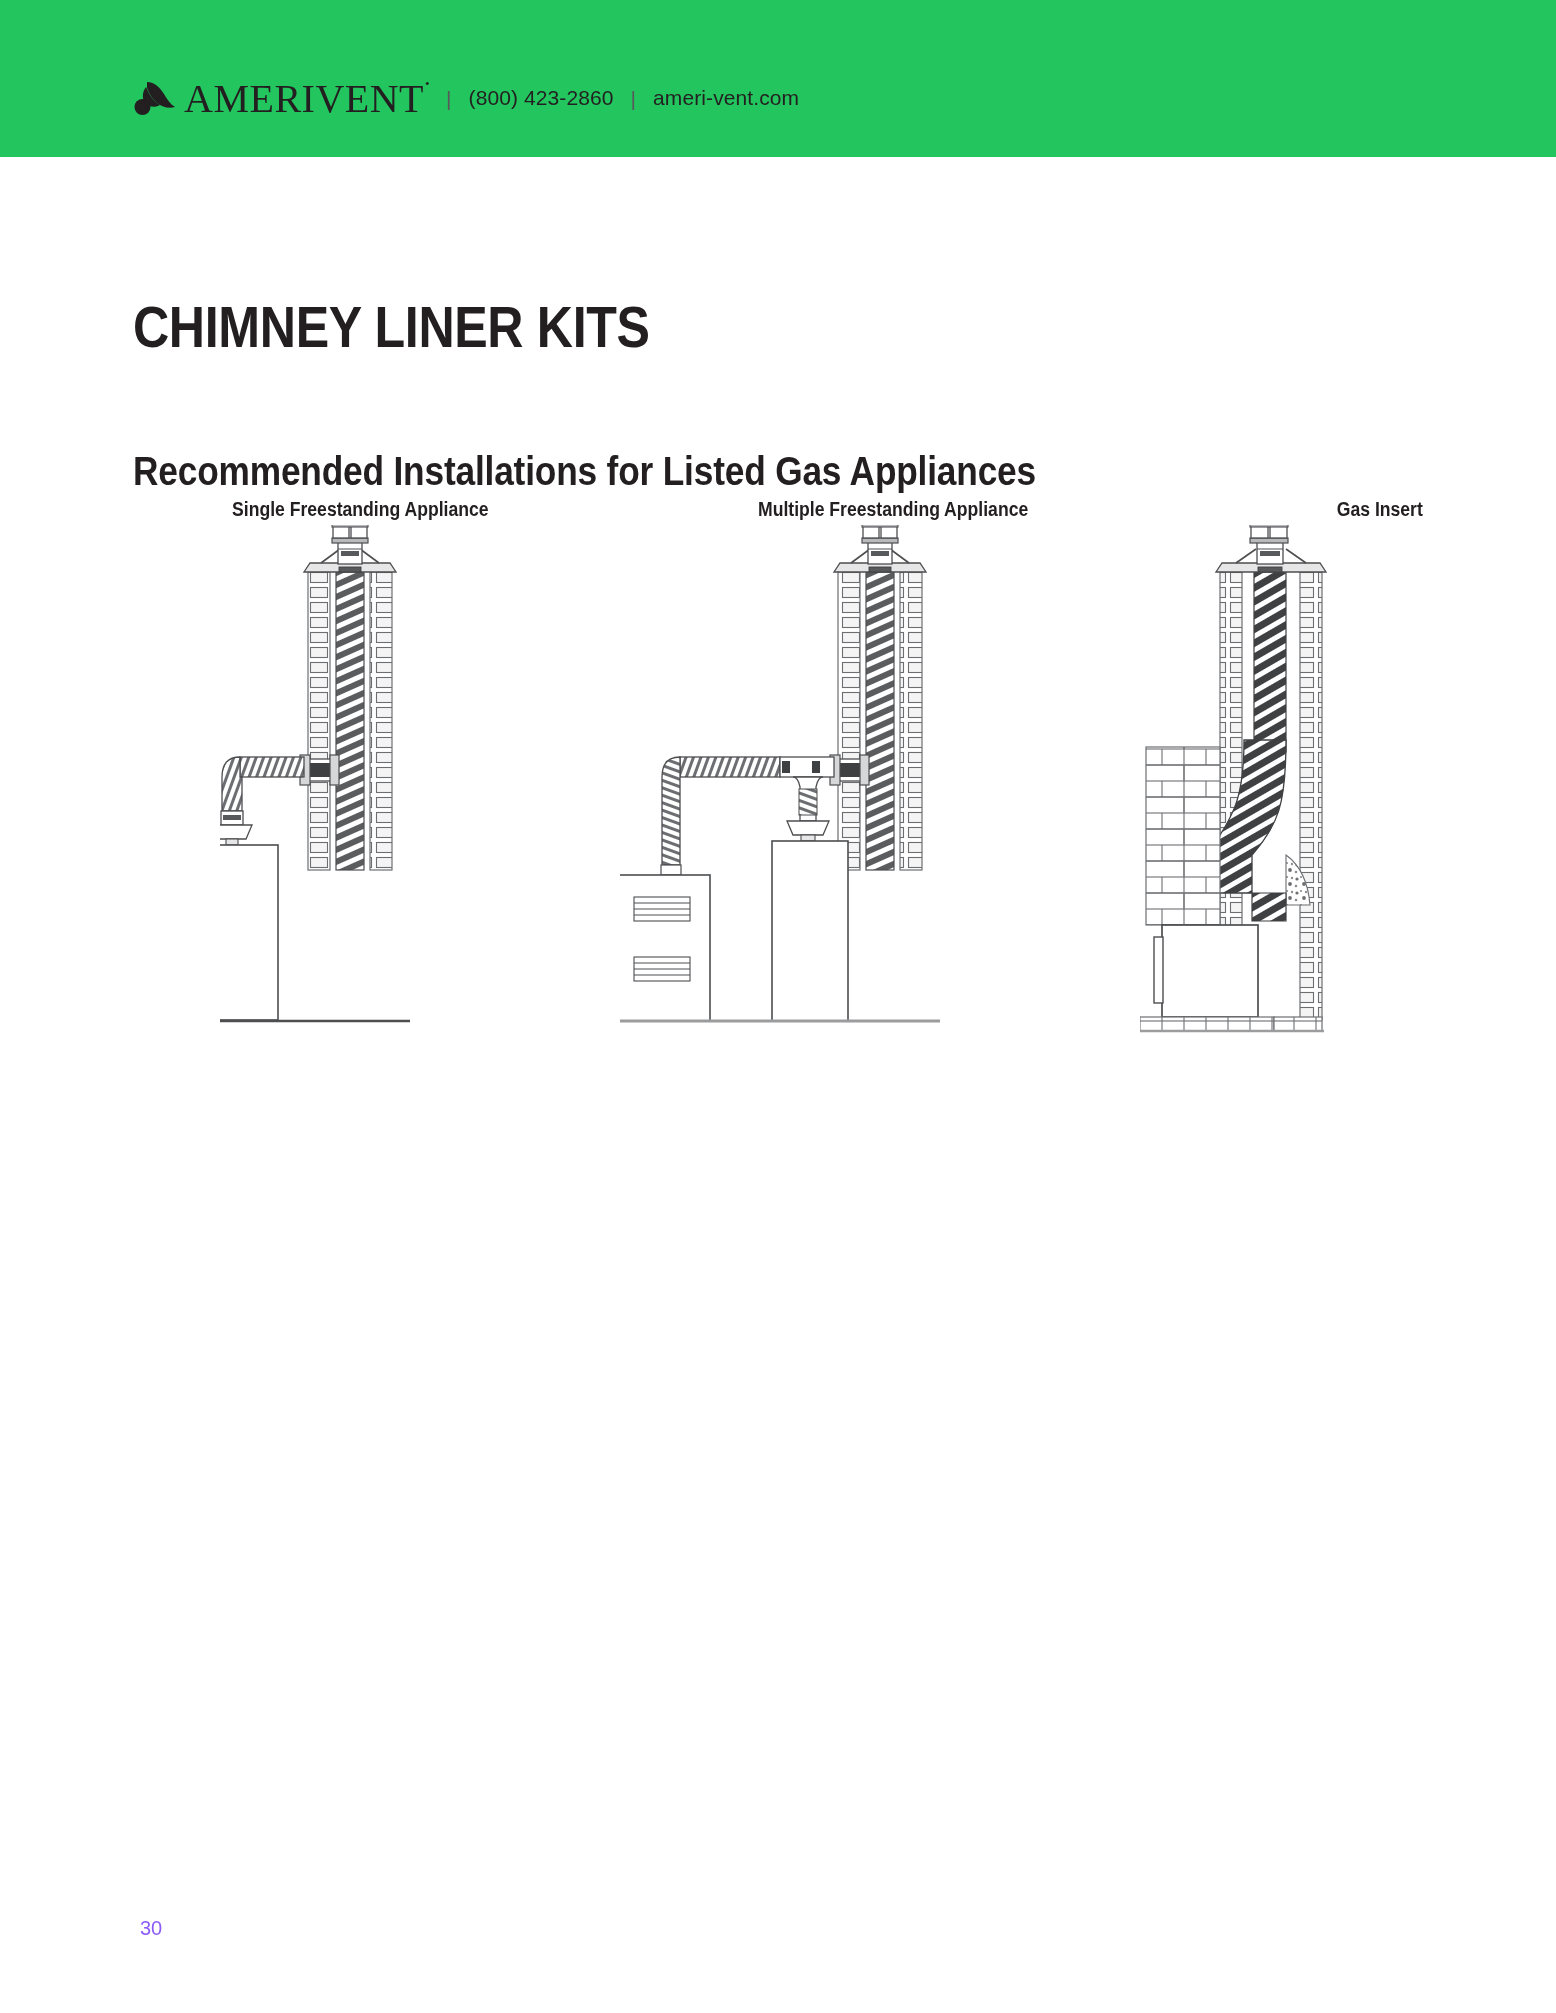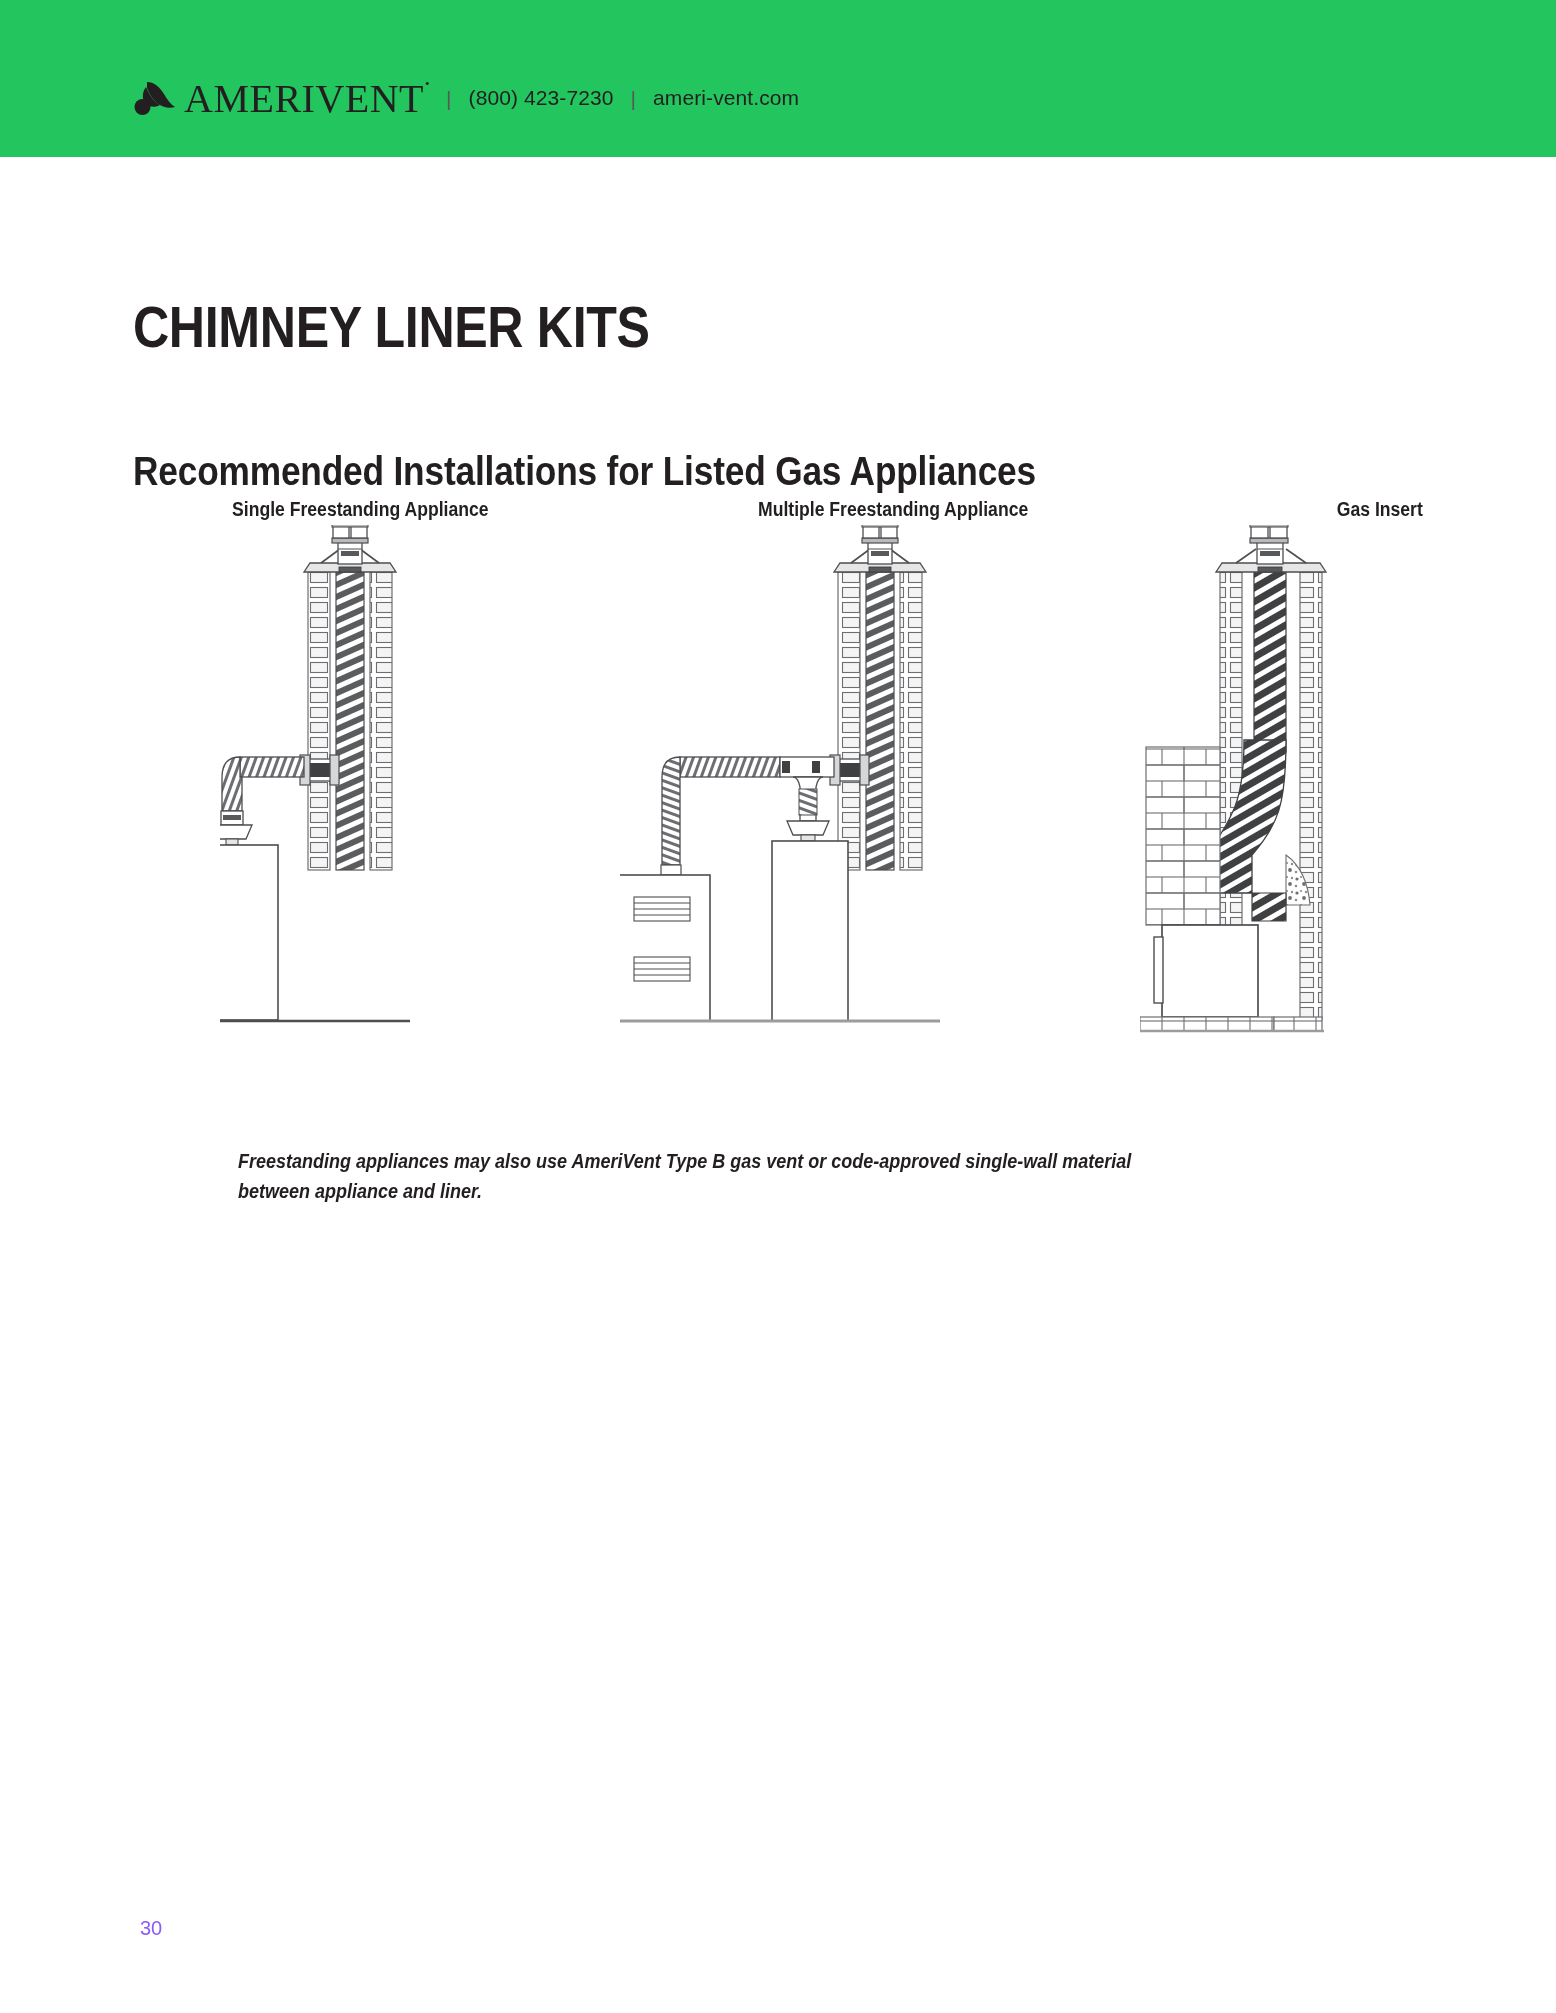--- a/index.html
+++ b/index.html
@@ -180,21 +180,21 @@
     <div class="logo-wrap">
       <svg class="logo-mark" viewBox="0 0 46 40">
         <path d="M14,4 C22,4 27,10 31,16 C34,21 37,26 42,29 C36,31 29,29 24,25 C19,21 16,15 14,10 Z" fill="#231f20"></path>
         <path d="M13,9 C16,16 20,23 27,27 C22,30 16,29 12,25 C9,21 9,14 13,9 Z" fill="#231f20"></path>
         <circle cx="9.5" cy="29" r="8" fill="#231f20"></circle>
       </svg>
       <span class="logo-word"><span>AMERIVENT</span><span class="logo-tm">•</span></span>
     </div>
 
     <span class="hdr-sep">|</span>
-    <span class="hdr-contact">(800) 423-7230</span>
+    <span class="hdr-contact">(800) 423-2860</span>
     <span class="hdr-sep">|</span>
     <span class="hdr-contact">ameri-vent.com</span>
   </div>
 </div>
 
 <h1 class="page-title">CHIMNEY LINER KITS</h1>
 <h2 class="section-title">Recommended Installations for Listed Gas Appliances</h2>
 
 <div class="col-caption cap-1">Single Freestanding Appliance</div>
 <div class="col-caption cap-2">Multiple Freestanding Appliance</div>
@@ -403,19 +403,15 @@
     <rect x="14" y="412" width="9" height="66" fill="#ffffff" stroke="#4d4e50" stroke-width="1.4"></rect>
 
     <rect x="-6" y="492" width="140" height="14" fill="url(#brickFire)" stroke="#6d6e71" stroke-width="1.2"></rect>
     <rect x="134" y="492" width="48" height="14" fill="url(#brickFire)" stroke="#6d6e71" stroke-width="1.2"></rect>
 
     <line x1="-8" y1="506" x2="184" y2="506" stroke="#9b9c9e" stroke-width="2.4"></line>
   </svg>
 </div>
 
 <div class="note-block">
-  <div class="note-row note-row-2">
-    <div class="note-label"></div>
-    <div class="note-text">Freestanding appliances may also use AmeriVent Type B gas vent or code-approved single-wall material between appliance and liner.</div>
-  </div>
 </div>
 
 <div class="page-number">30</div>
 
 </body></html>

